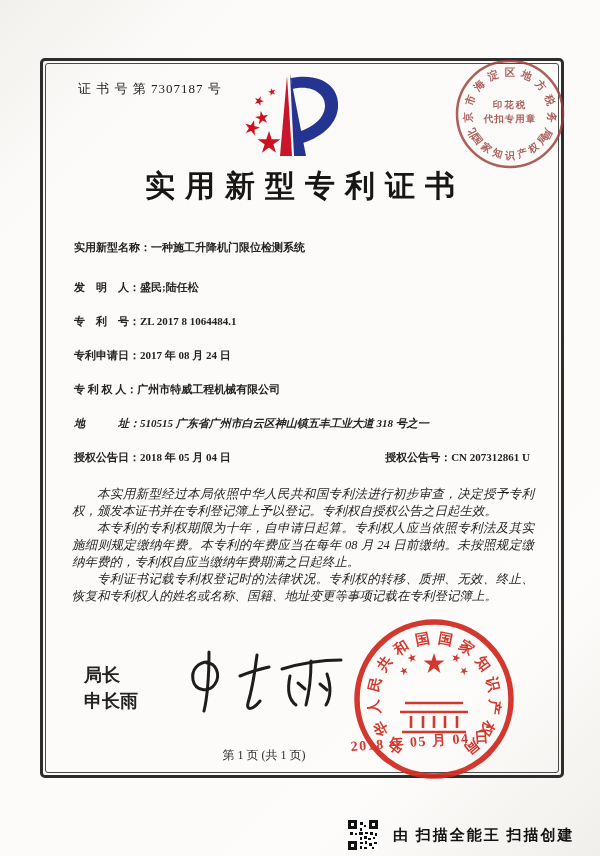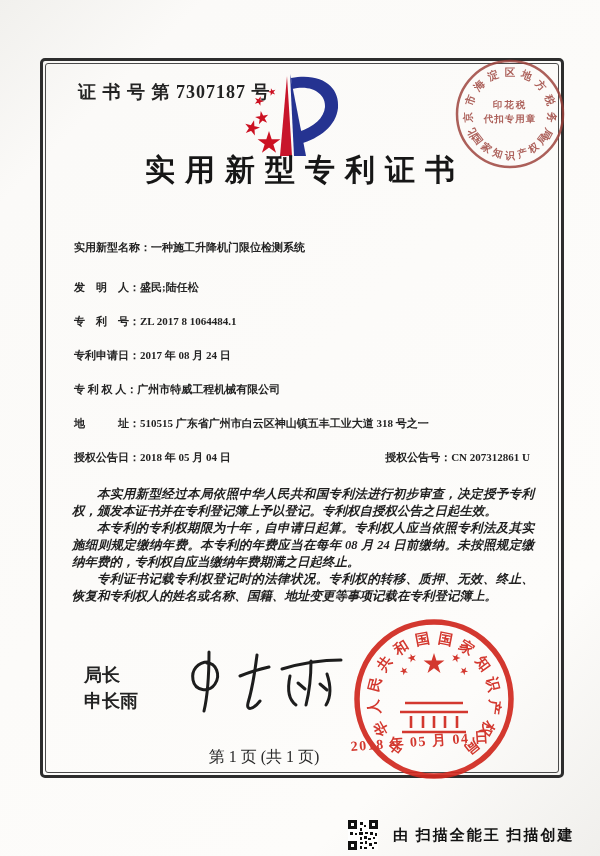--- a/index.html
+++ b/index.html
@@ -4,39 +4,39 @@
 <style>
   html,body{margin:0;padding:0;}
   .page{
     position:relative;width:600px;height:856px;overflow:hidden;
     background:linear-gradient(135deg,#f1f0ed 0%,#fbfaf8 14%,#fdfcfa 80%,#f0efec 100%);
     font-family:"Liberation Serif","DejaVu Serif",serif;color:#232323;
   }
   .frame{position:absolute;left:40px;top:58px;width:518px;height:714px;
     border:3px solid #2d2d2d;border-radius:5px;}
   .frame-inner{position:absolute;inset:2px;border:1px solid #4a4a4a;border-radius:3px;}
-  .cert-no{position:absolute;left:78px;top:80px;font-size:18px;font-weight:700;letter-spacing:1px;}
+  .cert-no{position:absolute;left:78px;top:80px;font-size:13px;font-weight:400;letter-spacing:1px;}
   .logo{position:absolute;left:228px;top:70px;}
   .stamp{position:absolute;left:444px;top:48px;opacity:.82;}
-  .title{position:absolute;left:0;top:150px;width:600px;text-align:center;
+  .title{position:absolute;left:0;top:166px;width:600px;text-align:center;
     font-size:30px;font-weight:700;letter-spacing:10px;padding-left:10px;box-sizing:border-box;color:#161616;}
   .fields{position:absolute;left:74px;top:238px;width:456px;font-size:11px;font-weight:600;line-height:18px;}
   .row{display:flex;margin-bottom:16px;}
   .row.first{margin-bottom:22px;}
   .row .lbl{flex:none;white-space:pre;}
   .row .val{flex:1;}
-  .row.addr{display:block;}
+  .row.addr{display:block;font-style:italic;}
   .row.grant{display:flex;justify-content:space-between;margin-bottom:16px;}
   .paras{position:absolute;left:72px;top:486px;width:462px;font-size:12.5px;line-height:17px;
     font-style:italic;font-weight:500;text-align:justify;color:#1f1f1f;}
-  .paras p{margin:0;text-indent:2em;font-weight:bold;}
+  .paras p{margin:0;text-indent:2em;}
   .director{position:absolute;left:84px;top:662px;font-size:18px;font-weight:700;line-height:26px;}
   .signature{position:absolute;left:178px;top:646px;}
   .seal{position:absolute;left:345px;top:612px;}
-  .page-num{position:absolute;left:0;top:747px;width:528px;text-align:center;font-size:16px;color:#2a2a2a;}
+  .page-num{position:absolute;left:0;top:747px;width:528px;text-align:center;font-size:12px;color:#2a2a2a;}
   .scan-note{position:absolute;left:348px;top:820px;display:flex;align-items:center;gap:15px;}
   .scan-note .txt{font-size:15px;font-weight:700;letter-spacing:2px;color:#121212;white-space:nowrap;}
 </style>
 </head>
 <body>
 
 <div class="page">
 
   <div class="frame">
     <div class="frame-inner"></div>

